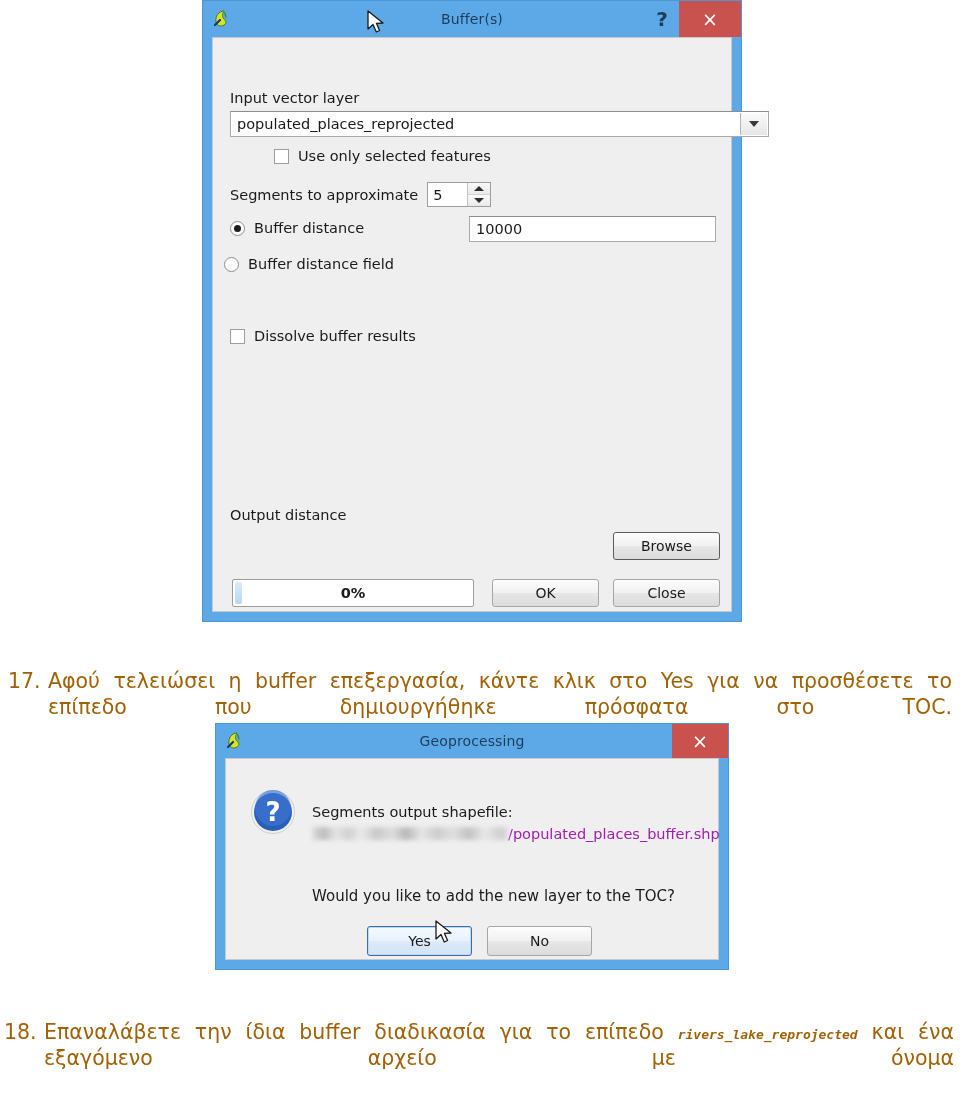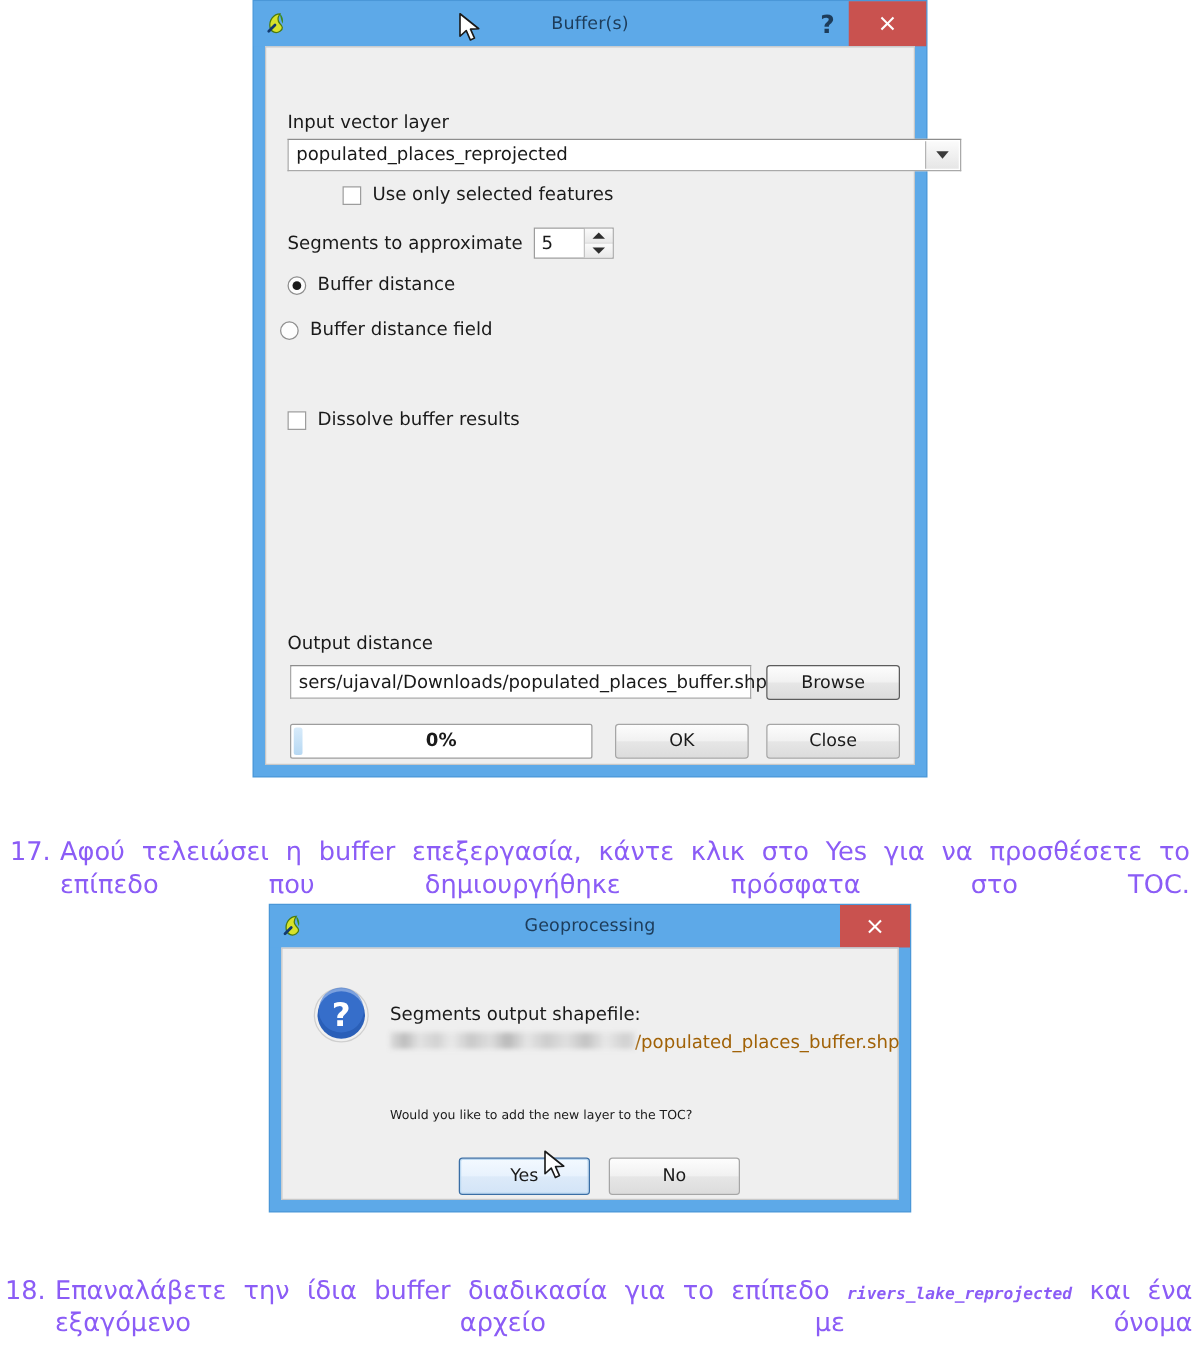--- a/index.html
+++ b/index.html
@@ -240,21 +240,21 @@
     position: absolute;
     width: 20px; height: 26px;
     pointer-events: none;
   }
 
   
   .para {
     position: absolute;
     font-family: "DejaVu Sans", sans-serif;
     font-size: 20.5px;
-    color: #8b5cf6;
+    color: #a16207;
     line-height: 1.28;
   }
   .para .num {
     position: absolute;
     left: 0;
     top: 0;
   }
   .para .bodytext {
     display: block;
     margin-left: 40px;
@@ -336,37 +336,37 @@
               <i class="tri-dn"></i>
             </div>
         </span>
       </span>
     </div>
 
     <div class="row" style="position:absolute; left:17px; top:182px;">
       <span class="radio checked"></span>
       <span class="lbl">Buffer distance</span>
     </div>
+    <div class="field" style="position:absolute; left:256px; top:178px; width:247px; height:26px;">
+      <span>10000</span>
+    </div>
 
     <div class="row" style="position:absolute; left:11px; top:218px;">
       <span class="radio"></span>
       <span class="lbl">Buffer distance field</span>
     </div>
 
 
     <div class="row" style="position:absolute; left:17px; top:290px;">
       <span class="checkbox"></span>
       <span class="lbl">Dissolve buffer results</span>
     </div>
 
     <div class="lbl" style="position:absolute; left:17px; top:469px;">Output distance</div>
 
-    <div class="field" style="position:absolute; left:19px; top:494px; width:369px; height:27px;">
-      <span>sers/ujaval/Downloads/populated_places_buffer.shp</span>
-    </div>
 
     <div class="btn default" style="position:absolute; left:400px; top:494px; width:107px; height:28px;">Browse</div>
 
     <div class="progress" style="position:absolute; left:19px; top:541px; width:242px; height:28px;">
       <span class="chunk"></span>
       <span>0%</span>
     </div>
 
     <div class="btn" style="position:absolute; left:279px; top:541px; width:107px; height:28px;">OK</div>
 
@@ -407,25 +407,25 @@
       <svg viewBox="0 0 46 46" width="46" height="46">
         <circle cx="23" cy="23" r="21.5" fill="#f0f0f0" stroke="#cfcfcf" stroke-width="1"></circle>
         <circle cx="23" cy="23" r="19" fill="#2a5fb8"></circle>
         <circle cx="23" cy="19" r="18" fill="#3d76d4" opacity="0.65"></circle>
         <text x="23" y="32" font-family="'DejaVu Sans',sans-serif" font-size="26" font-weight="bold" fill="#ffffff" text-anchor="middle">?</text>
       </svg>
     </span>
 
     <div class="lbl" style="position:absolute; left:86px; top:45px; font-size:14.5px;">Segments output shapefile:</div>
 
-    <div style="position:absolute; left:86px; top:67px; font-size:14.5px; color:#a16207; white-space:nowrap;">
+    <div style="position:absolute; left:86px; top:67px; font-size:14.5px; color:#a21caf; white-space:nowrap;">
       <span class="redacted"></span><span>/populated_places_buffer.shp</span>
     </div>
 
-    <div class="lbl" style="position:absolute; left:86px; top:128px; font-size:10px;">Would you like to add the new layer to the TOC?</div>
+    <div class="lbl" style="position:absolute; left:86px; top:128px; font-size:15px;">Would you like to add the new layer to the TOC?</div>
 
     <div class="btn focus-ring" style="position:absolute; left:141px; top:167px; width:105px; height:30px;">Yes</div>
 
     <div class="btn" style="position:absolute; left:261px; top:167px; width:105px; height:30px;">No</div>
   </div>
 
   <span class="cursor" style="left:218px; top:196px;">
     <svg viewBox="0 0 20 26" width="20" height="26">
       <path d="M2 1 L2 19 L7 14.5 L10.3 22 L13.6 20.5 L10.4 13.3 L17 13 Z" fill="#ffffff" stroke="#1a1a1a" stroke-width="1.3" stroke-linejoin="round"></path>
     </svg>

